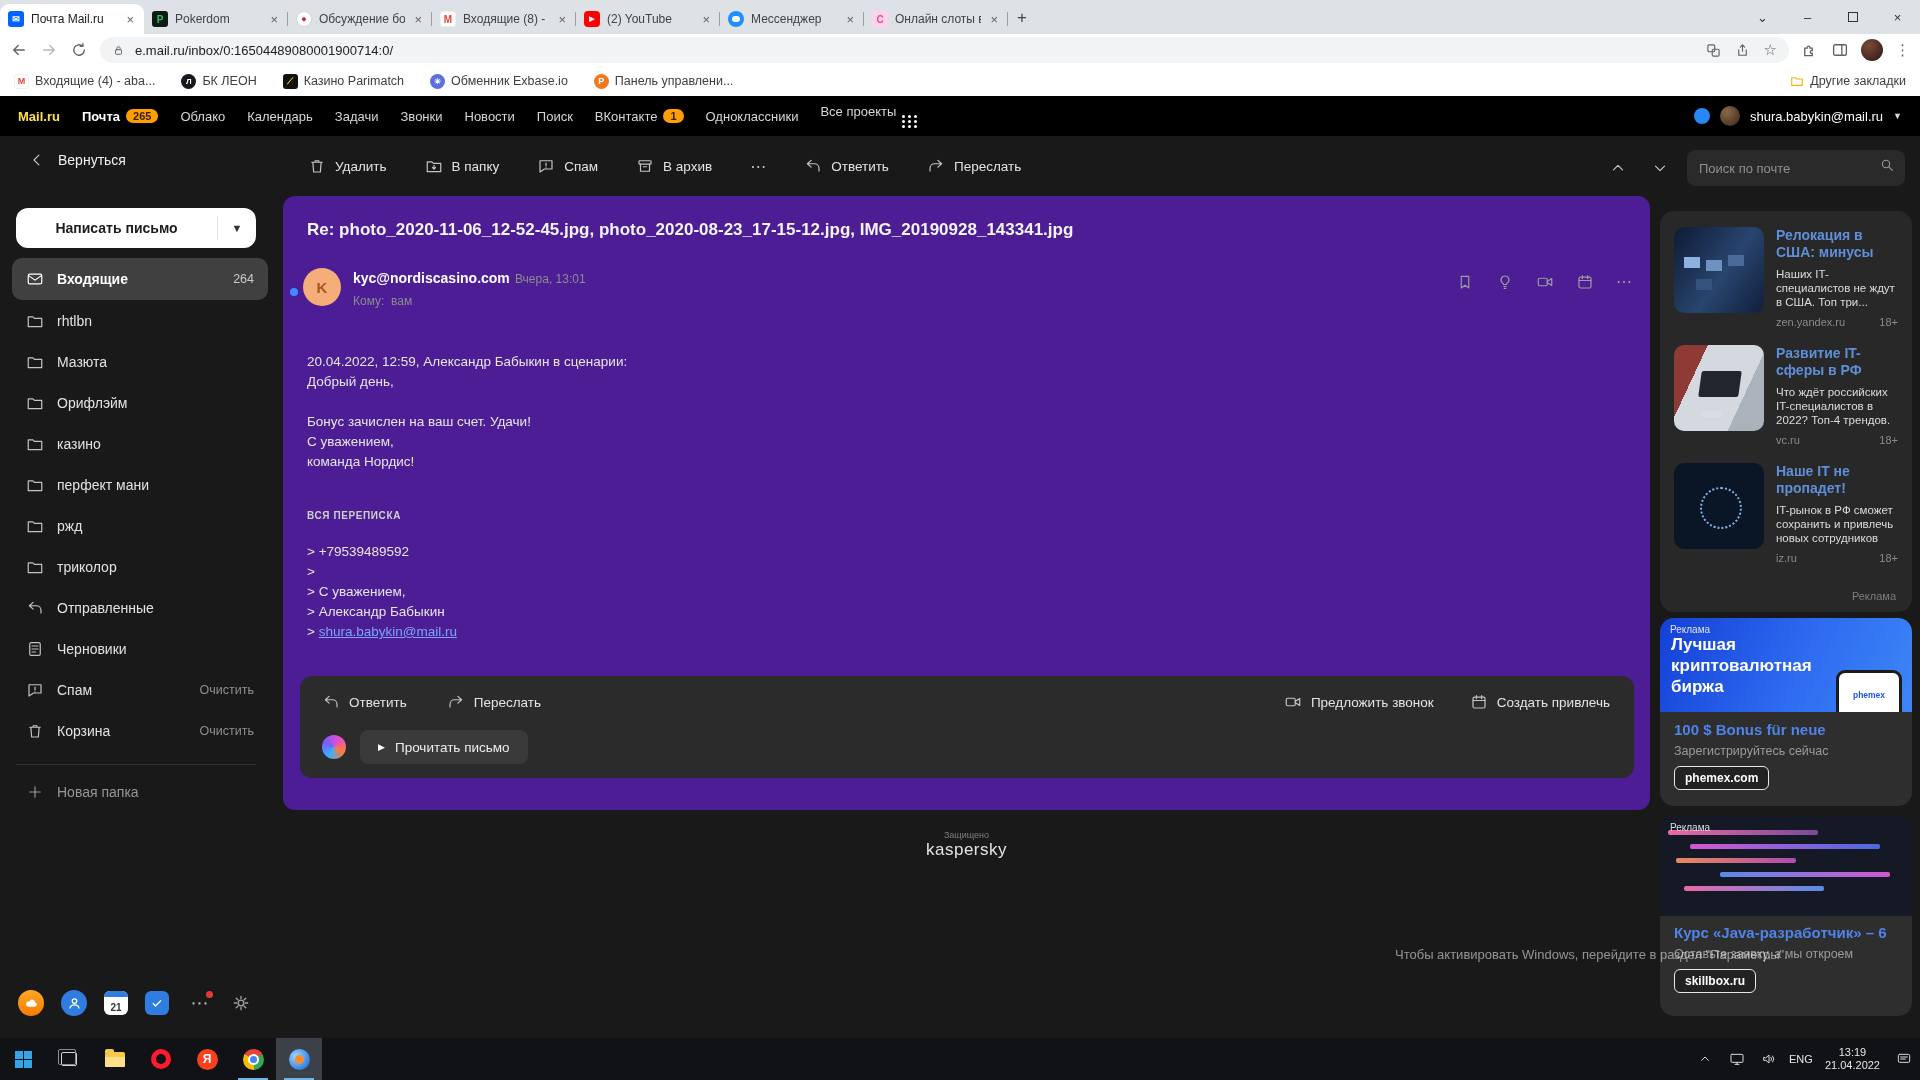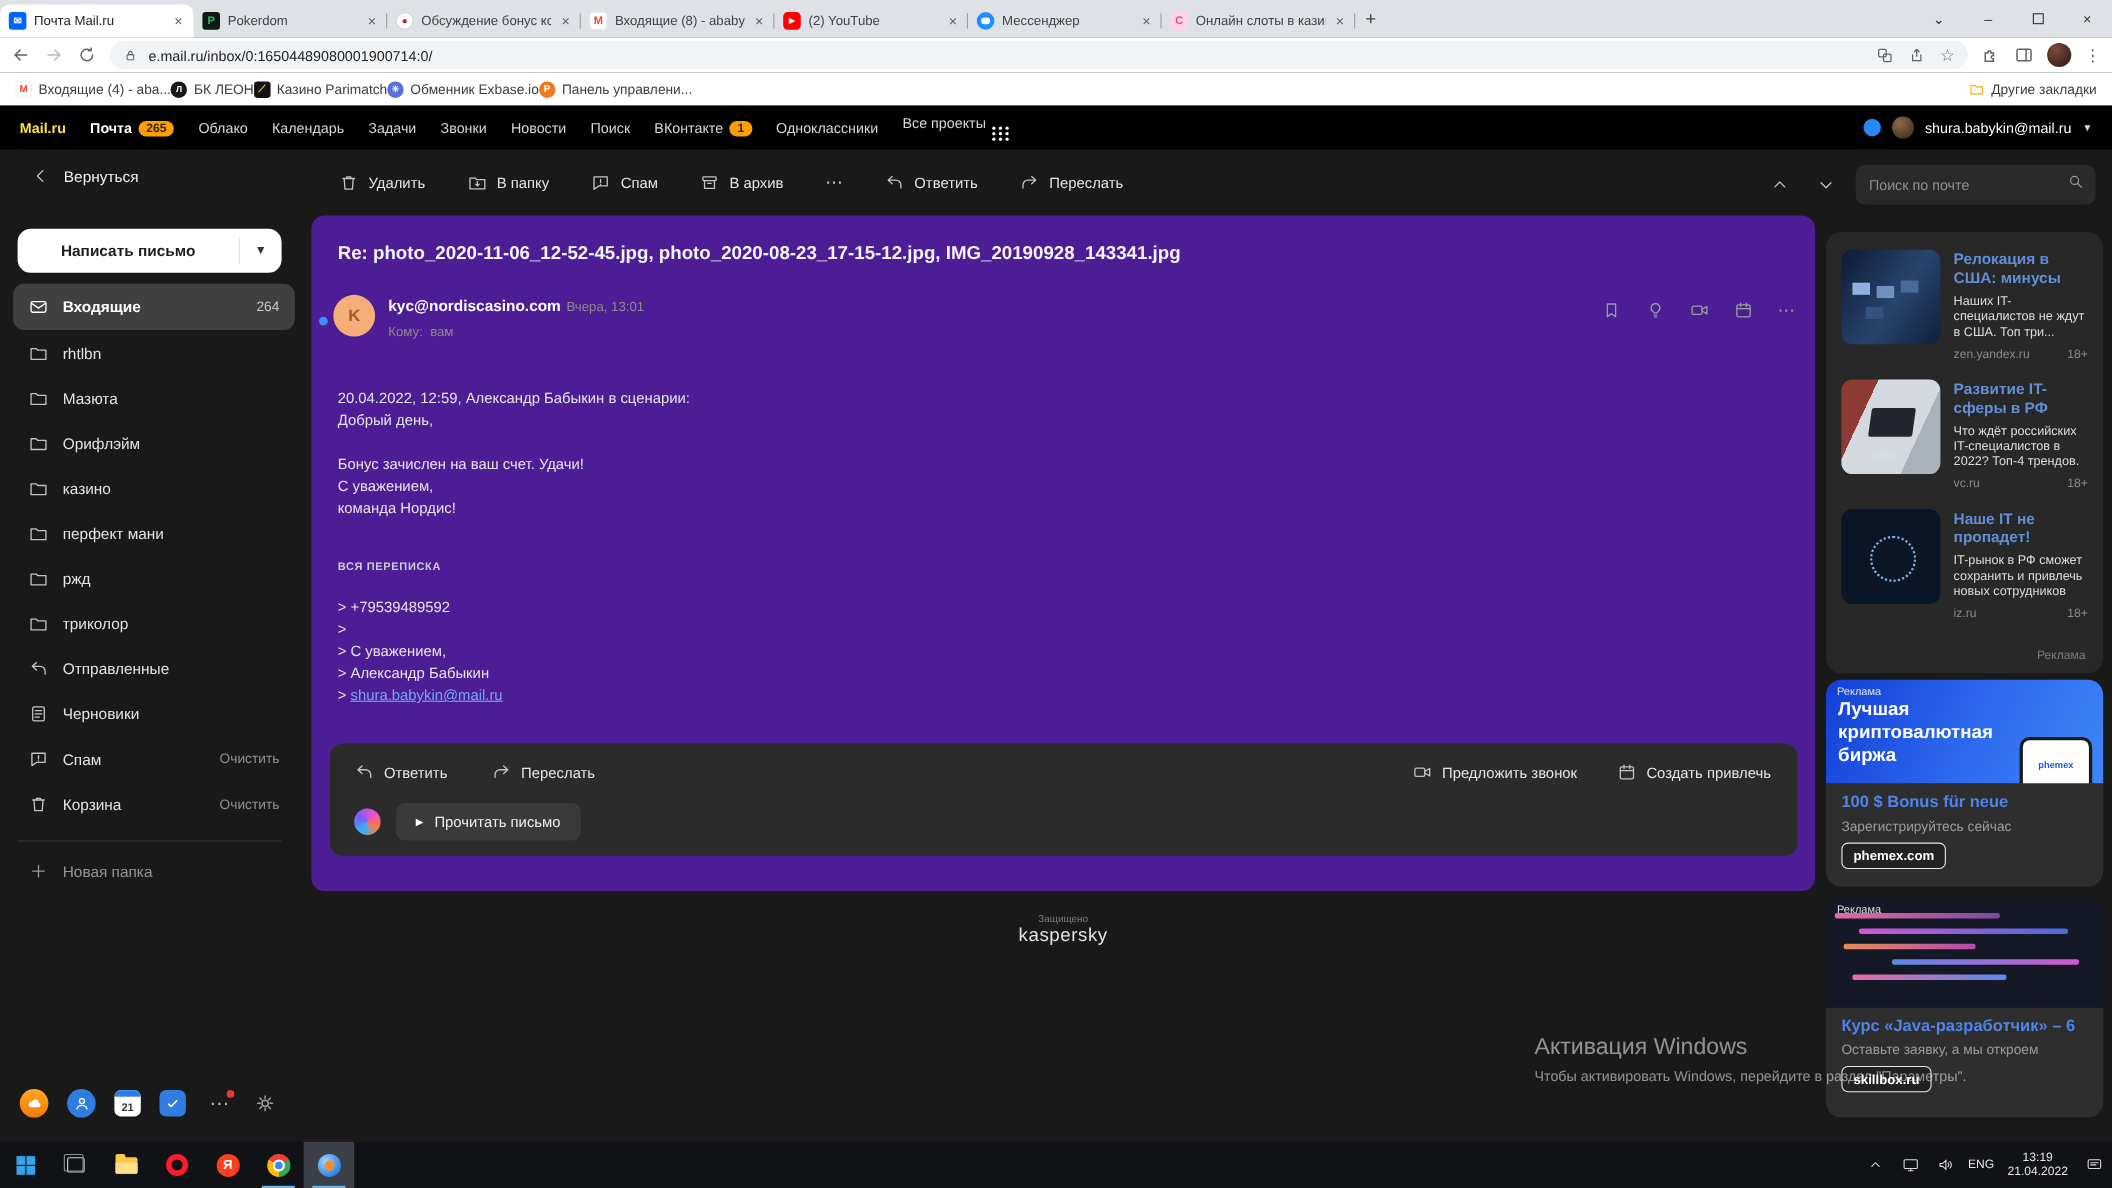--- a/index.html
+++ b/index.html
@@ -3,21 +3,21 @@
 <meta charset="utf-8">
 <style>
   * { margin:0; padding:0; box-sizing:border-box; }
   html,body { background:#000; }
   .stage { position:relative; width:1920px; height:1080px; overflow:hidden;
            font-family:"Liberation Sans", sans-serif; background:#191919; }
 
   
   .tabstrip { position:absolute; top:0; left:0; right:0; height:34px; background:#dee1e6;
               display:flex; align-items:flex-end; }
-  .tab { width:176px; height:30px; display:flex; align-items:center; gap:7px; padding:0 8px;
+  .tab { width:144px; height:30px; display:flex; align-items:center; gap:7px; padding:0 8px;
          font-size:12px; color:#3f4449; position:relative; }
   .tab.active { background:#fff; border-radius:9px 9px 0 0; color:#202124; }
   .tab:not(.active)::after { content:""; position:absolute; right:0; top:8px; height:14px; width:1px; background:#9aa0a6; }
   .tab-t { flex:1; white-space:nowrap; overflow:hidden; }
   .tab-x { font-size:13px; color:#5f6368; padding:0 2px; }
   .fav { width:16px; height:16px; border-radius:3px; flex:none; display:flex; align-items:center;
          justify-content:center; font-size:10px; font-weight:bold; color:#fff; }
   .f-mail { background:#0065ff; } .f-mail::before { content:"✉"; font-size:9px; }
   .f-poker { background:#0d1b12; } .f-poker::before { content:"P"; color:#27c46a; }
   .f-chip { background:#fff; border:1px solid #d6d6d6; border-radius:50%; } .f-chip::before { content:"●"; color:#c23; font-size:9px; }
@@ -39,21 +39,21 @@
   .omnibox { flex:1; height:26px; background:#f1f3f4; border-radius:14px; display:flex; align-items:center;
              padding:0 12px; gap:10px; }
   .url { font-size:13px; color:#202124; flex:1; }
   .omni-r { display:flex; gap:14px; align-items:center; }
   .star { font-size:15px; color:#5f6368; }
   .cavatar { width:22px; height:22px; border-radius:50%; background:radial-gradient(circle at 35% 30%, #7c4a3a, #2b1511); flex:none; }
   .vdots { font-size:15px; color:#5f6368; letter-spacing:0; }
 
   
   .bookmarks { position:absolute; top:66px; left:0; right:0; height:30px; background:#fff;
-               display:flex; align-items:center; padding:0 14px; font-size:12.5px; color:#3c4043; }
+               display:flex; align-items:center; gap:26px; padding:0 14px; font-size:12.5px; color:#3c4043; }
   .bm { display:flex; align-items:center; gap:6px; }
   .bfav { width:15px; height:15px; border-radius:3px; flex:none; display:flex; align-items:center; justify-content:center;
           font-size:9px; font-weight:bold; color:#fff; }
   .b-gmail { background:#fff; border:1px solid #eee; } .b-gmail::before { content:"M"; color:#ea4335; }
   .b-leon { background:#16181d; border-radius:50%; } .b-leon::before { content:"Л"; font-size:8px; }
   .b-pm { background:#111; } .b-pm::before { content:"⟋"; color:#ffd400; }
   .b-ex { background:#5a6fe0; border-radius:50%; } .b-ex::before { content:"✳"; font-size:8px; }
   .b-panel { background:#f0791e; border-radius:50%; } .b-panel::before { content:"P"; }
   .bm-right { margin-left:auto; display:flex; align-items:center; gap:6px; }
 
@@ -718,21 +718,20 @@
       </div>
       <div class="sk-body">
         <div class="sk-title">Курс «Java-разработчик» – 6</div>
         <div class="sk-desc">Оставьте заявку, а мы откроем</div>
         <span class="adbtn">skillbox.ru</span>
       </div>
     </div>
   </div>
 
   <div class="wm">
-    <div class="wm1">Активация Windows</div>
     <div class="wm2">Чтобы активировать Windows, перейдите в раздел "Параметры".</div>
   </div>
 
   <div class="taskbar">
     <div class="tb">
         <span class="winlogo">
           <i></i>
           <i></i>
           <i></i>
           <i></i>

